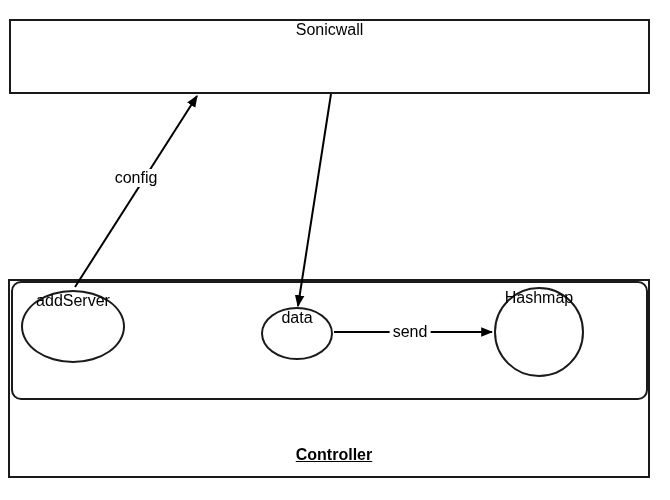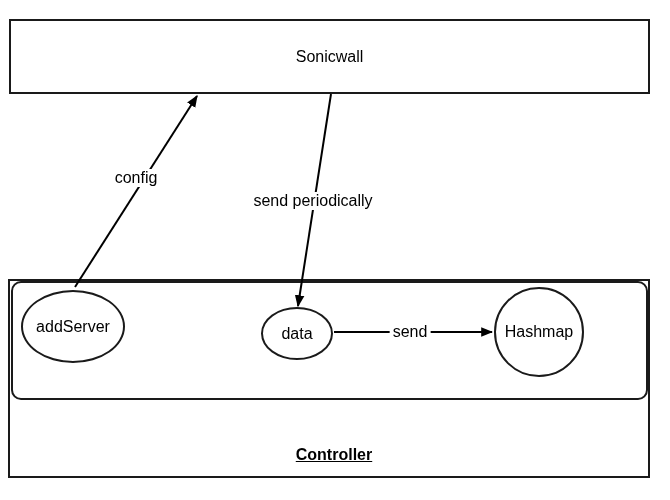--- a/index.html
+++ b/index.html
@@ -13,21 +13,21 @@
     color: #000000;
     overflow: hidden;
   }
   .canvas * { box-sizing: border-box; }
 
   .node {
     position: absolute;
     background: #ffffff;
     border: 2px solid #1a1a1a;
     display: flex;
-    align-items: center;
+    align-items: flex-start;
     justify-content: center;
     text-align: center;
   }
 
   
   .sonicwall { left: 9px; top: 19px; width: 641px; height: 75px; z-index: 1; }
 
   
   .controller { left: 8px; top: 279px; width: 642px; height: 199px; z-index: 1; }
 
@@ -115,17 +115,16 @@
 
     <line x1="75" y1="287" x2="197" y2="96" marker-end="url(#arrowhead)"></line>
 
     <line x1="331" y1="94" x2="298" y2="306" marker-end="url(#arrowhead)"></line>
 
     <line x1="334" y1="332" x2="492" y2="332" marker-end="url(#arrowhead)"></line>
   </svg>
 
   <div class="edge-label lbl-config">config</div>
 
-  <div class="edge-label lbl-send">send periodically</div>
 
   <div class="edge-label lbl-parse">send</div>
 
 </div>
 
 </body></html>

